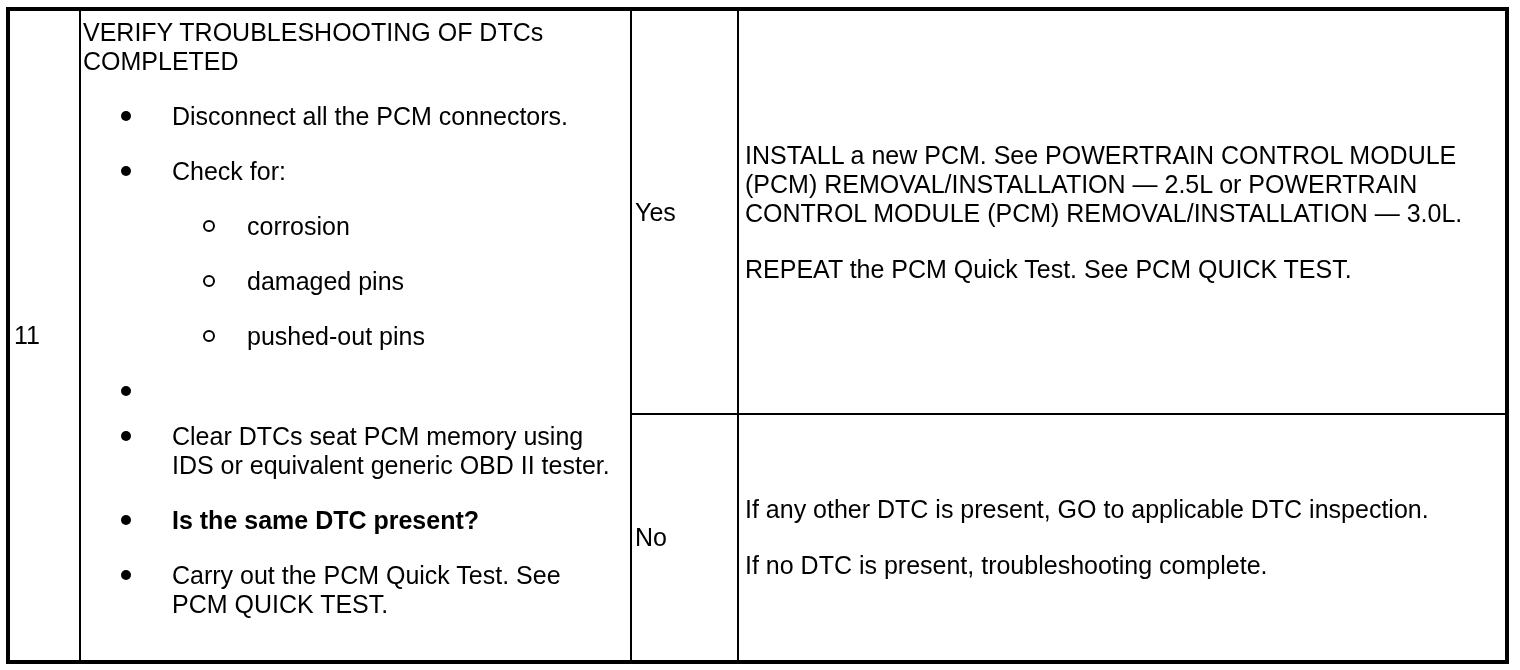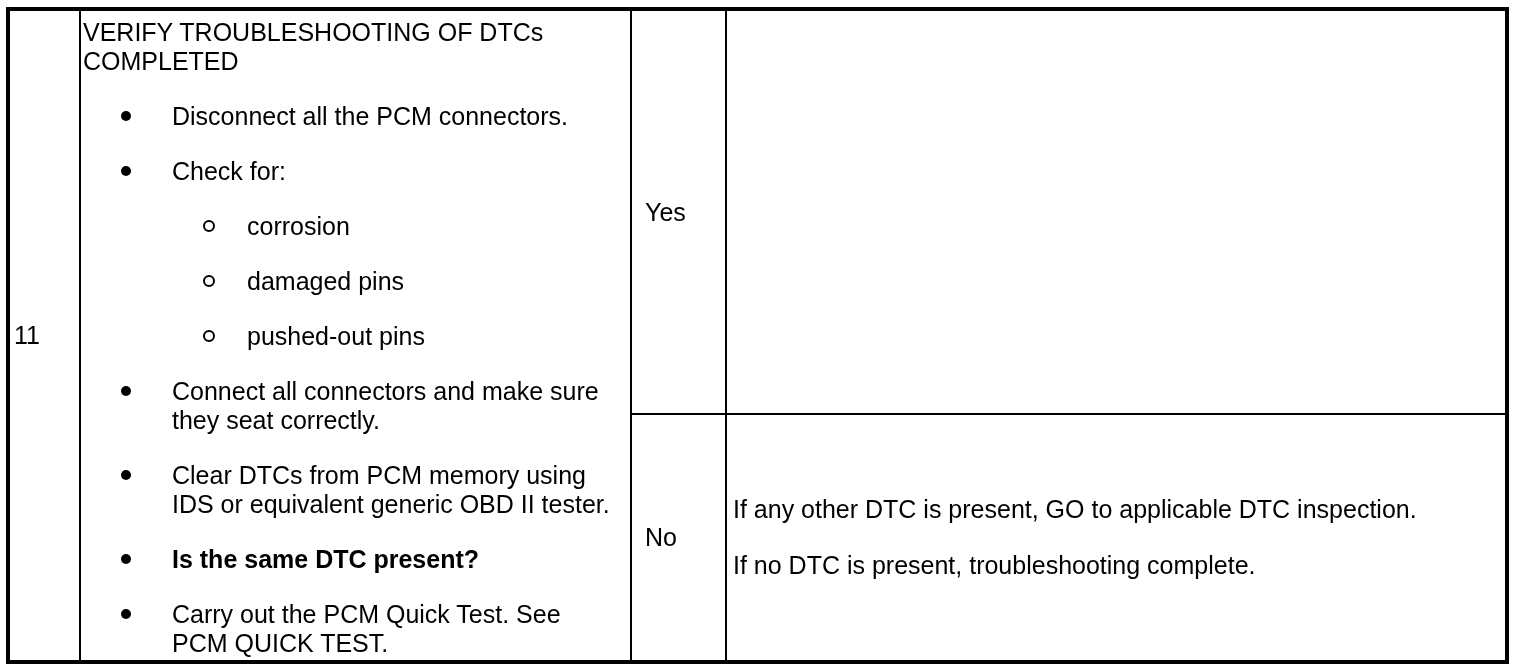--- a/index.html
+++ b/index.html
@@ -57,24 +57,24 @@
   }
   .bullet-text { font-size: 25px; line-height: 29px; max-width: 450px; }
   .bullet-text.bold { font-weight: bold; }
 
   
   .outcome-col { flex: 1; display: flex; flex-direction: column; }
   .outcome-row { display: flex; }
   .outcome-row.yes { height: 404px; border-bottom: 2px solid #000000; flex-shrink: 0; }
   .outcome-row.no { flex: 1; }
   .answer-cell {
-    width: 95px;
+    width: 107px;
     border-right: 2px solid #000000;
     display: flex; align-items: center;
-    padding-left: 13px;
+    padding-left: 3px;
     flex-shrink: 0;
   }
   .answer-label { font-size: 25px; line-height: 29px; }
   .result-cell {
     flex: 1;
     display: flex; flex-direction: column; justify-content: center;
     padding-left: 6px; padding-right: 4px;
   }
   .result-p { font-size: 25px; line-height: 29px; }
   .result-p + .result-p { margin-top: 27px; }
@@ -107,41 +107,44 @@
       <div class="bullet-row lvl2">
         <span class="ring"></span>
         <span class="bullet-text">damaged pins</span>
       </div>
       <div class="bullet-row lvl2">
         <span class="ring"></span>
         <span class="bullet-text">pushed-out pins</span>
       </div>
       <div class="bullet-row lvl1">
         <span class="dot"></span>
-        <span class="bullet-text">Connect all connectors and make sure they seat correctly.</span>
       </div>
       <div class="bullet-row lvl1">
         <span class="dot"></span>
-        <span class="bullet-text">Clear DTCs from PCM memory using IDS or equivalent generic OBD II tester.</span>
+        <span class="bullet-text">Clear DTCs seat PCM memory using IDS or equivalent generic OBD II tester.</span>
       </div>
       <div class="bullet-row lvl1">
         <span class="dot"></span>
         <span class="bullet-text bold">Is the same DTC present?</span>
       </div>
       <div class="bullet-row lvl1">
         <span class="dot"></span>
         <span class="bullet-text">Carry out the PCM Quick Test. See PCM QUICK TEST.</span>
       </div>
     </div>
 
     <div class="outcome-col">
 
       <div class="outcome-row yes">
         <div class="answer-cell">
           <span class="answer-label">Yes</span>
+        </div>
+        <div class="result-cell">
+          <p class="result-p">INSTALL a new PCM. See POWERTRAIN CONTROL MODULE (PCM) REMOVAL/INSTALLATION — 2.5L or POWERTRAIN CONTROL MODULE (PCM) REMOVAL/INSTALLATION — 3.0L.</p>
+          <p class="result-p">REPEAT the PCM Quick Test. See PCM QUICK TEST.</p>
         </div>
       </div>
 
       <div class="outcome-row no">
         <div class="answer-cell">
           <span class="answer-label">No</span>
         </div>
         <div class="result-cell">
           <p class="result-p">If any other DTC is present, GO to applicable DTC inspection.</p>
           <p class="result-p">If no DTC is present, troubleshooting complete.</p>

